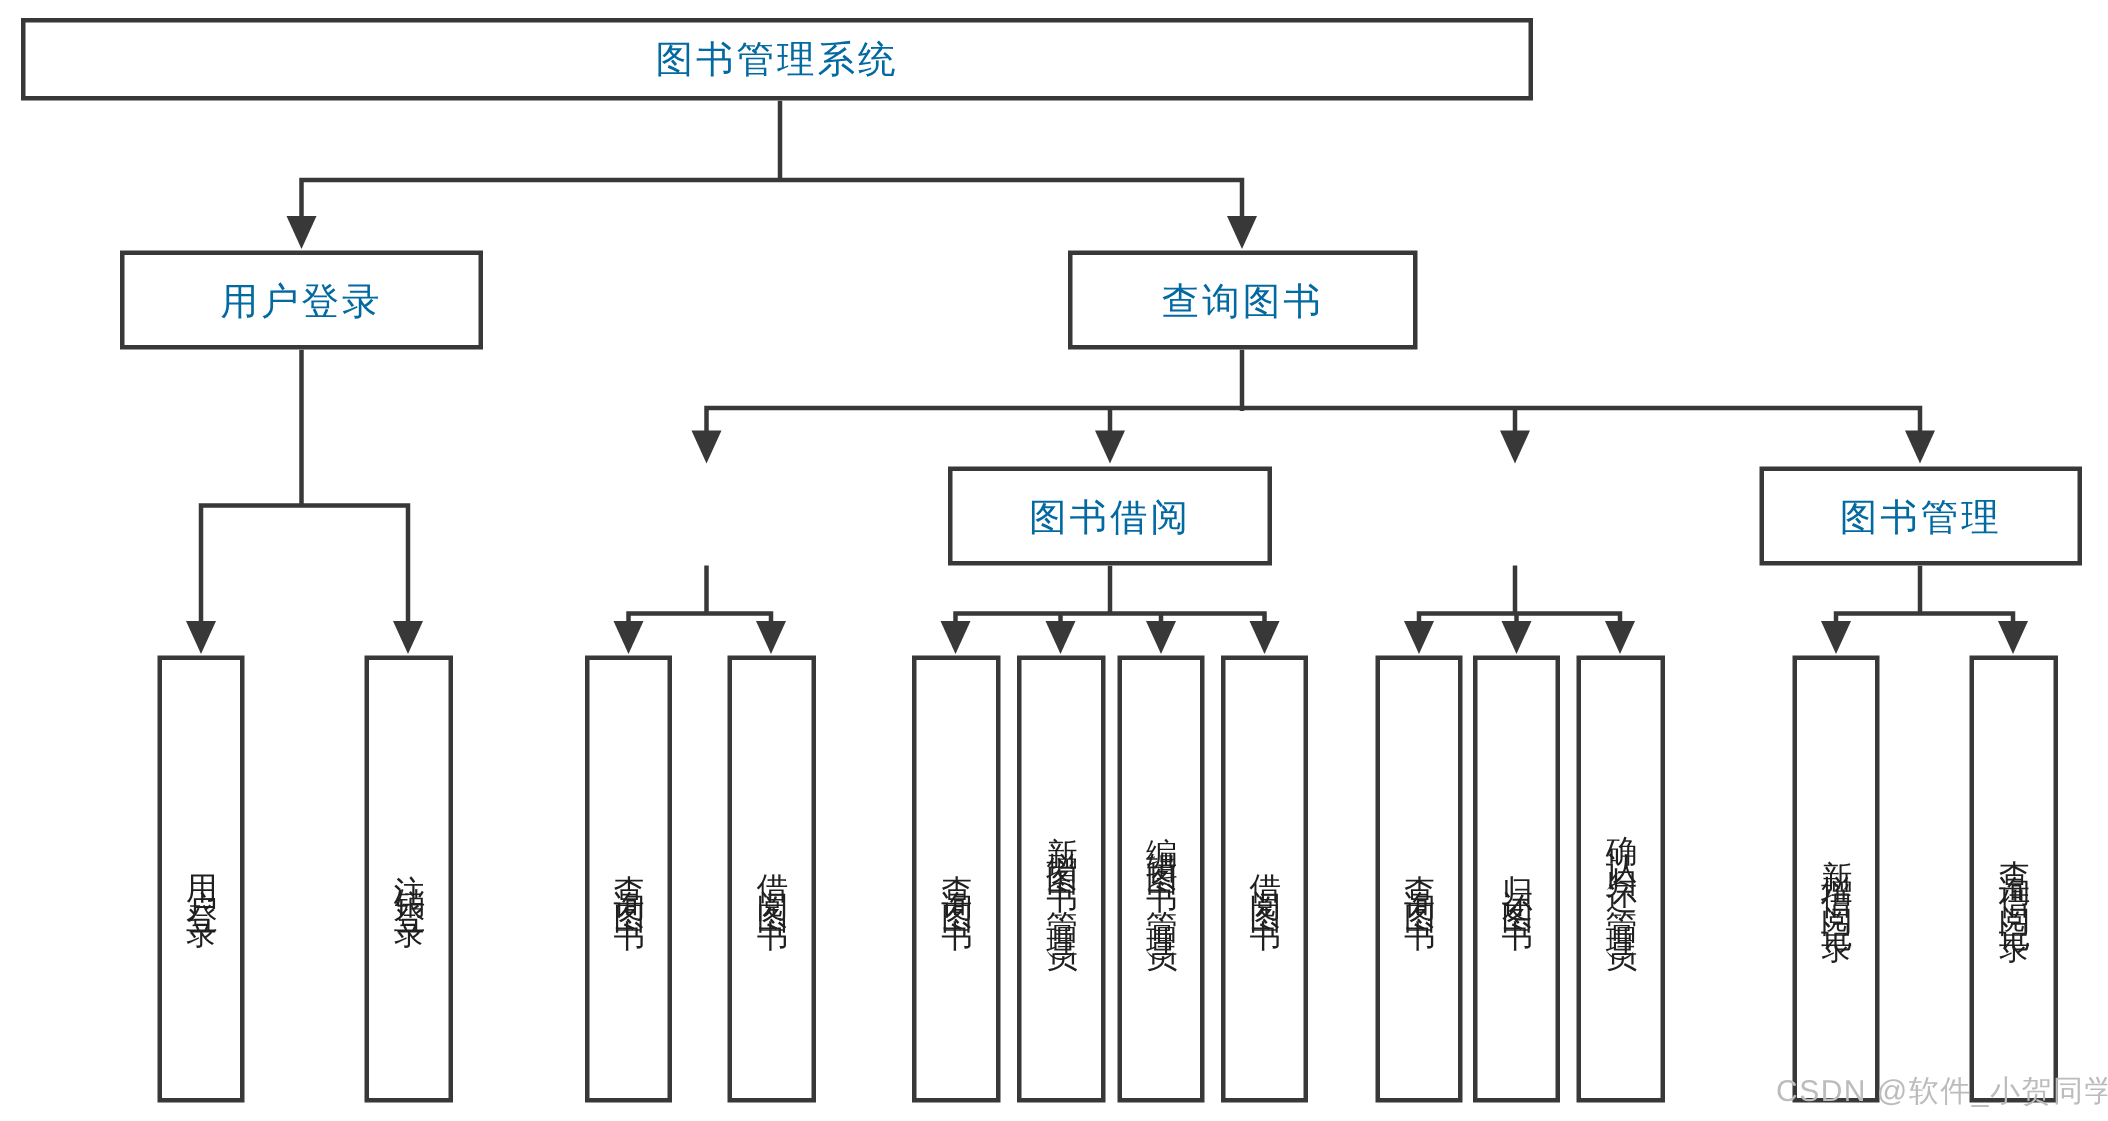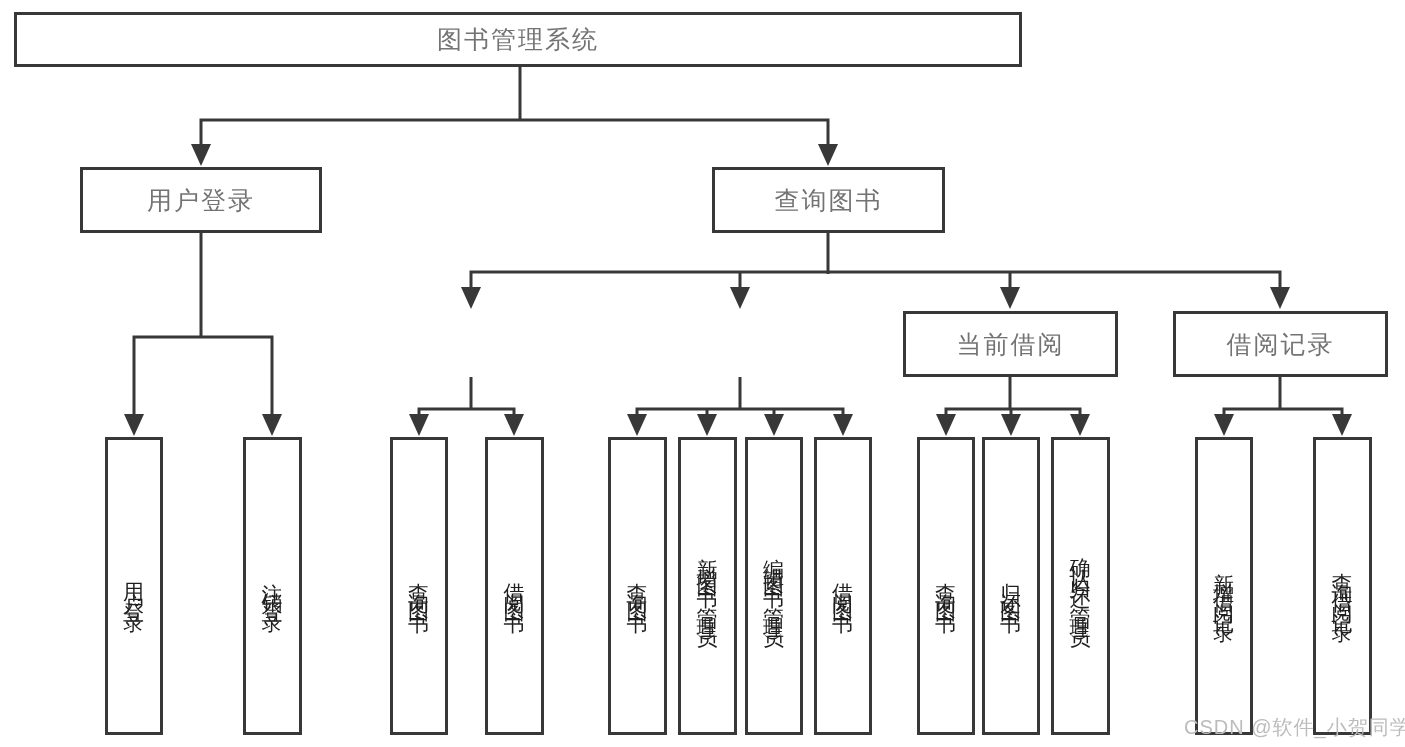--- a/index.html
+++ b/index.html
@@ -12,21 +12,21 @@
   }
   .wires{position:absolute;left:0;top:0;width:1405px;height:747px;}
   .wires path{stroke:#383838;stroke-width:3;fill:none;}
   .wires polygon{fill:#383838;stroke:none;}
   .hbox{
     position:absolute;
     box-sizing:border-box;
     border:3px solid #383838;
     background:#ffffff;
     display:flex;align-items:center;justify-content:center;
-    font-size:25px;letter-spacing:2px;color:#737373;
+    font-size:25px;letter-spacing:2px;color:#0369a1;
     white-space:nowrap;
   }
   .vbox{
     position:absolute;
     box-sizing:border-box;
     border:3px solid #383838;
     background:#ffffff;
     display:flex;align-items:center;justify-content:center;
   }
   .vtext{
@@ -92,25 +92,25 @@
     <span>图书管理系统</span>
   </div>
 
   <div class="hbox" style="left:80px;top:167px;width:242px;height:66px">
     <span>用户登录</span>
   </div>
   <div class="hbox" style="left:712px;top:167px;width:233px;height:66px">
     <span>查询图书</span>
   </div>
 
-  <div class="hbox" style="left:903px;top:311px;width:215px;height:66px">
-    <span>当前借阅</span>
+  <div class="hbox" style="left:632px;top:311px;width:216px;height:66px">
+    <span>图书借阅</span>
   </div>
   <div class="hbox" style="left:1173px;top:311px;width:215px;height:66px">
-    <span>借阅记录</span>
+    <span>图书管理</span>
   </div>
 
   <div class="vbox" style="left:105px;top:437px;width:58px;height:298px">
     <span class="vtext">用户登录</span>
   </div>
   <div class="vbox" style="left:243px;top:437px;width:59px;height:298px">
     <span class="vtext">注销登录</span>
   </div>
 
   <div class="vbox" style="left:390px;top:437px;width:58px;height:298px">

